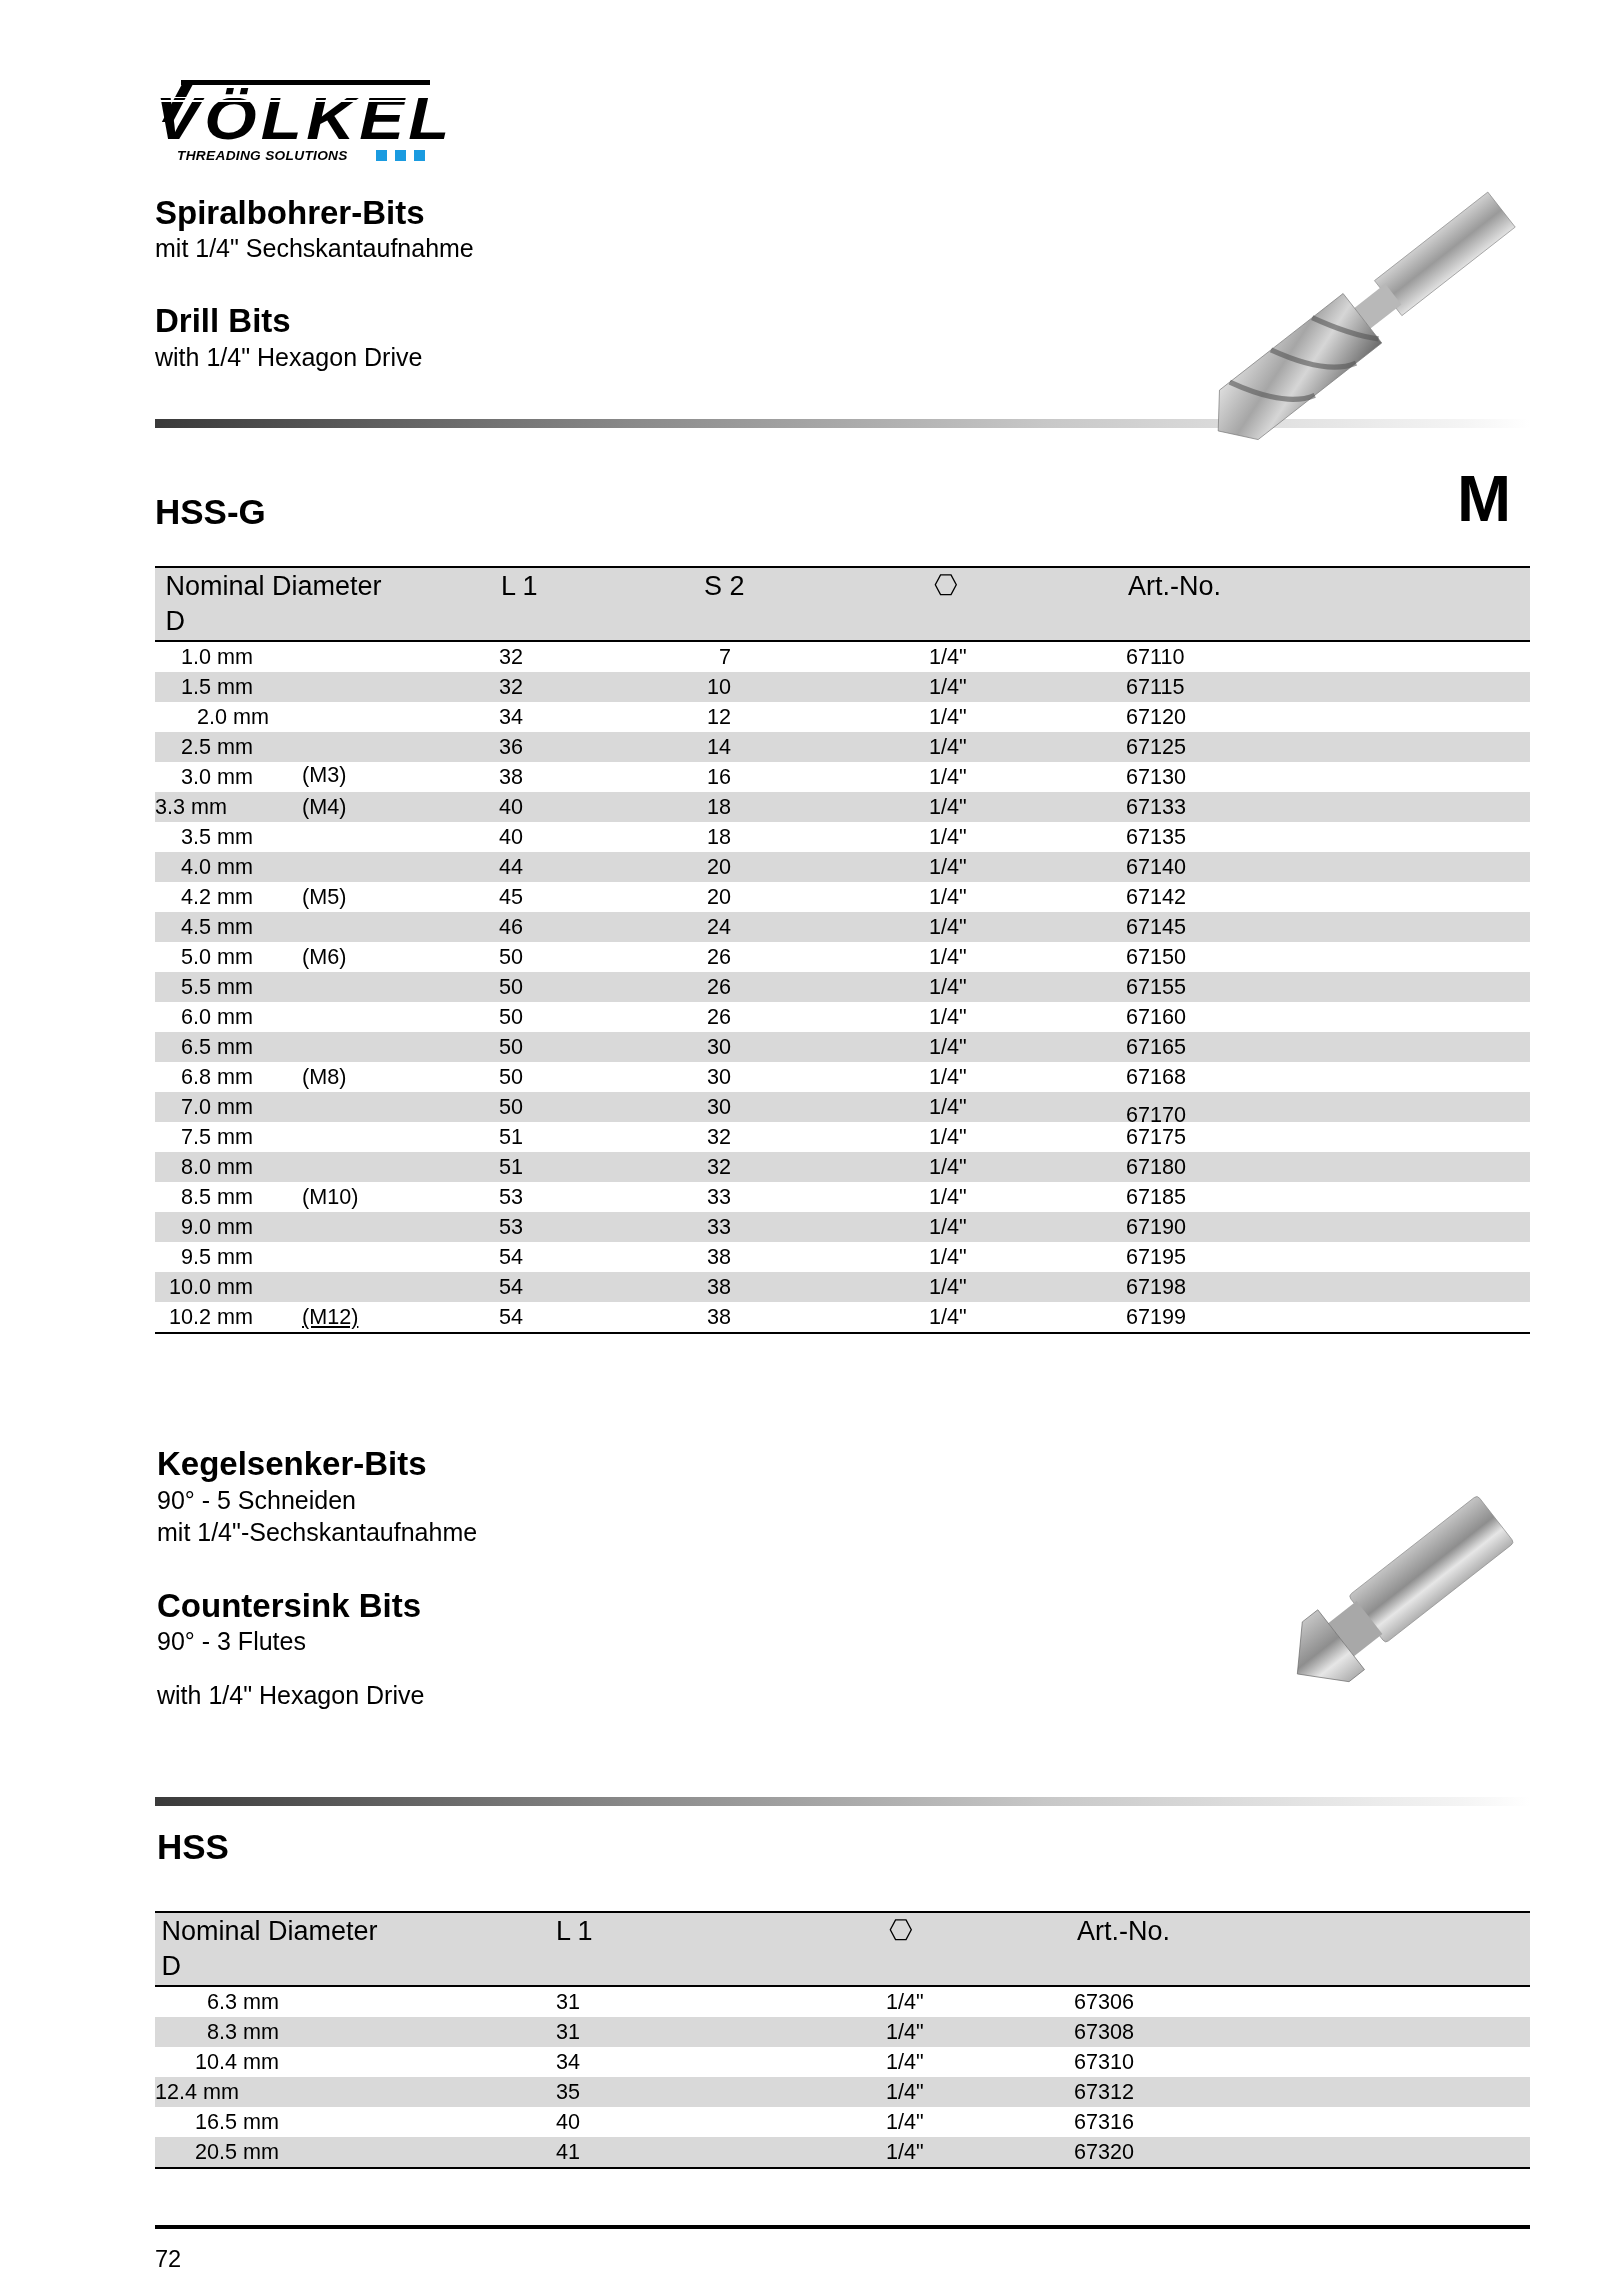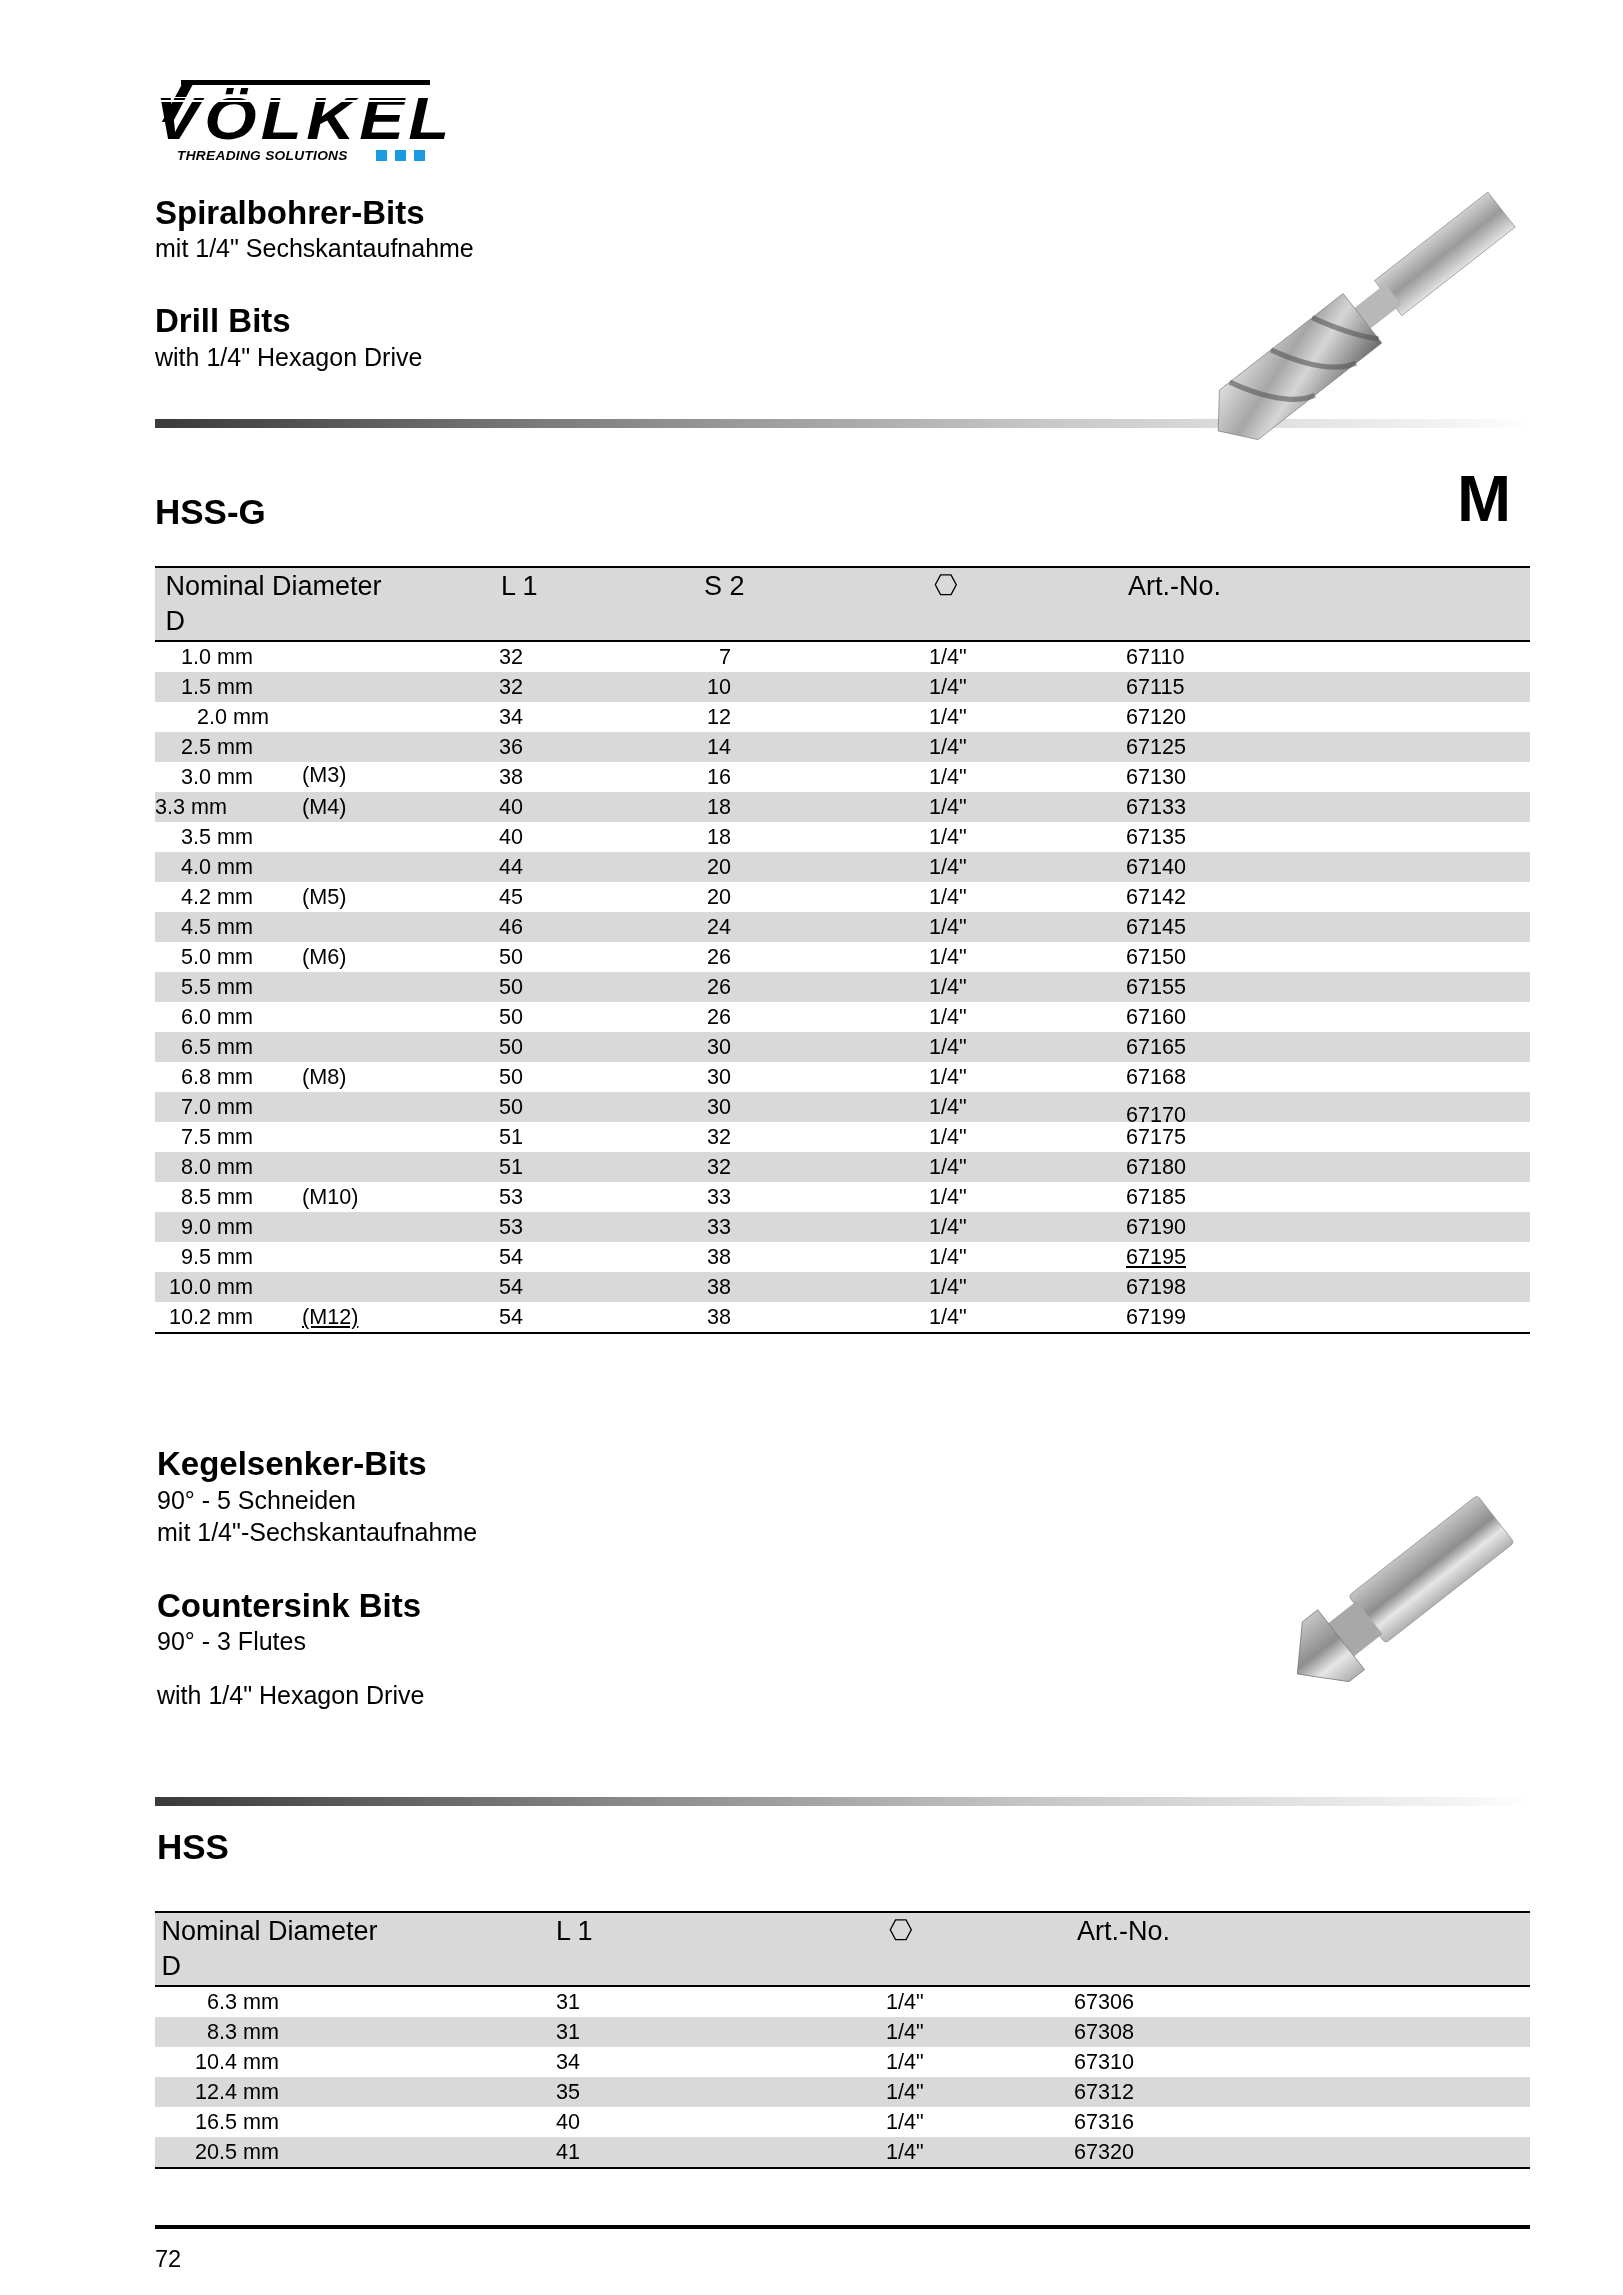--- a/index.html
+++ b/index.html
@@ -268,21 +268,21 @@
         <div class="cell" style="right: auto; width: 39px; left: 537px; text-align: right;">33</div>
         <div class="cell" style="left: 774px;">1/4"</div>
         <div class="cell" style="left: 971px;">67190</div>
       </div>
       <div class="row">
         <div class="cell" style="right: auto; width: 98px; left: 0px; text-align: right;">9.5 mm</div>
         <div class="cell" style="left: 147px;"></div>
         <div class="cell" style="left: 344px;">54</div>
         <div class="cell" style="right: auto; width: 39px; left: 537px; text-align: right;">38</div>
         <div class="cell" style="left: 774px;">1/4"</div>
-        <div class="cell" style="left: 971px; text-decoration: underline;">67195</div>
+        <div class="cell" style="left: 971px;">67195</div>
       </div>
       <div class="row alt">
         <div class="cell" style="right: auto; width: 98px; left: 0px; text-align: right;">10.0 mm</div>
         <div class="cell" style="left: 147px;"></div>
         <div class="cell" style="left: 344px;">54</div>
         <div class="cell" style="right: auto; width: 39px; left: 537px; text-align: right;">38</div>
         <div class="cell" style="left: 774px;">1/4"</div>
         <div class="cell" style="left: 971px;">67198</div>
       </div>
       <div class="row">
@@ -350,21 +350,21 @@
         <div class="cell" style="left: 731px;">1/4"</div>
         <div class="cell" style="left: 919px;">67308</div>
       </div>
       <div class="row">
         <div class="cell" style="right: auto; width: 124px; left: 0px; text-align: right;">10.4 mm</div>
         <div class="cell" style="left: 401px;">34</div>
         <div class="cell" style="left: 731px;">1/4"</div>
         <div class="cell" style="left: 919px;">67310</div>
       </div>
       <div class="row alt">
-        <div class="cell" style="right: auto; width: 124px; left: 0px; text-align: right;">12.4 mm</div>
+        <div class="cell" style="right: auto; width: 124px; left: 0px; ">12.4 mm</div>
         <div class="cell" style="left: 401px;">35</div>
         <div class="cell" style="left: 731px;">1/4"</div>
         <div class="cell" style="left: 919px;">67312</div>
       </div>
       <div class="row">
         <div class="cell" style="right: auto; width: 124px; left: 0px; text-align: right;">16.5 mm</div>
         <div class="cell" style="left: 401px;">40</div>
         <div class="cell" style="left: 731px;">1/4"</div>
         <div class="cell" style="left: 919px;">67316</div>
       </div>

